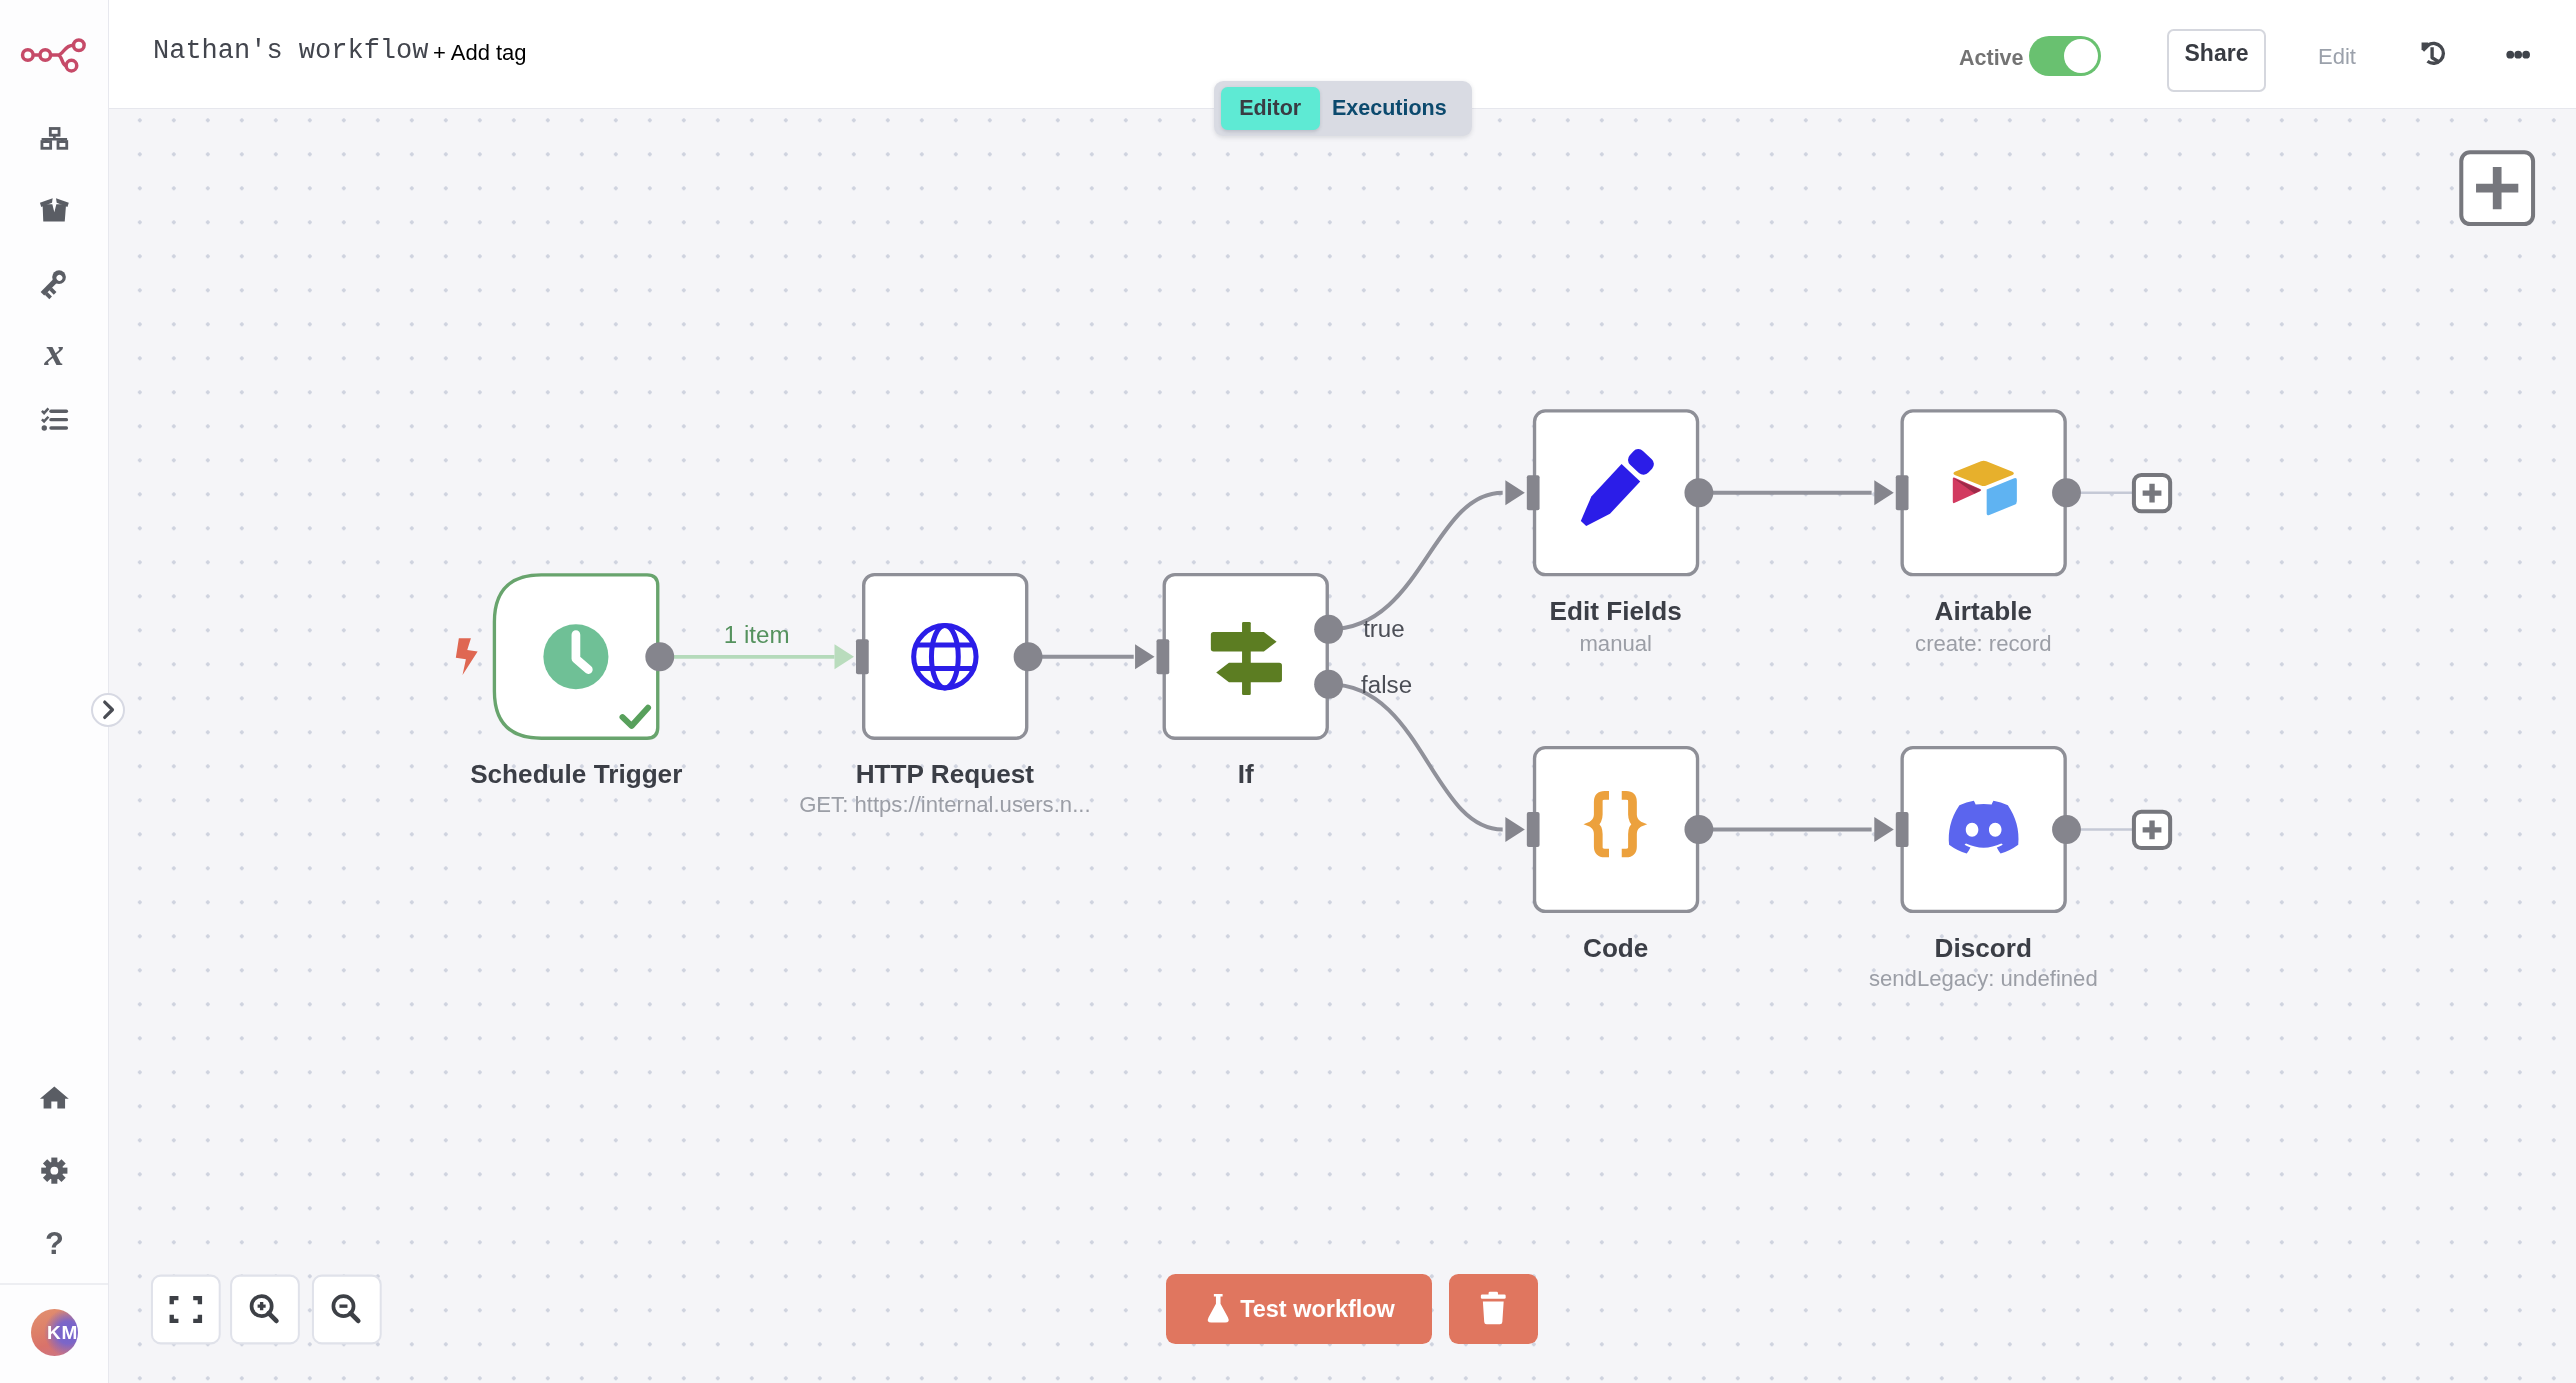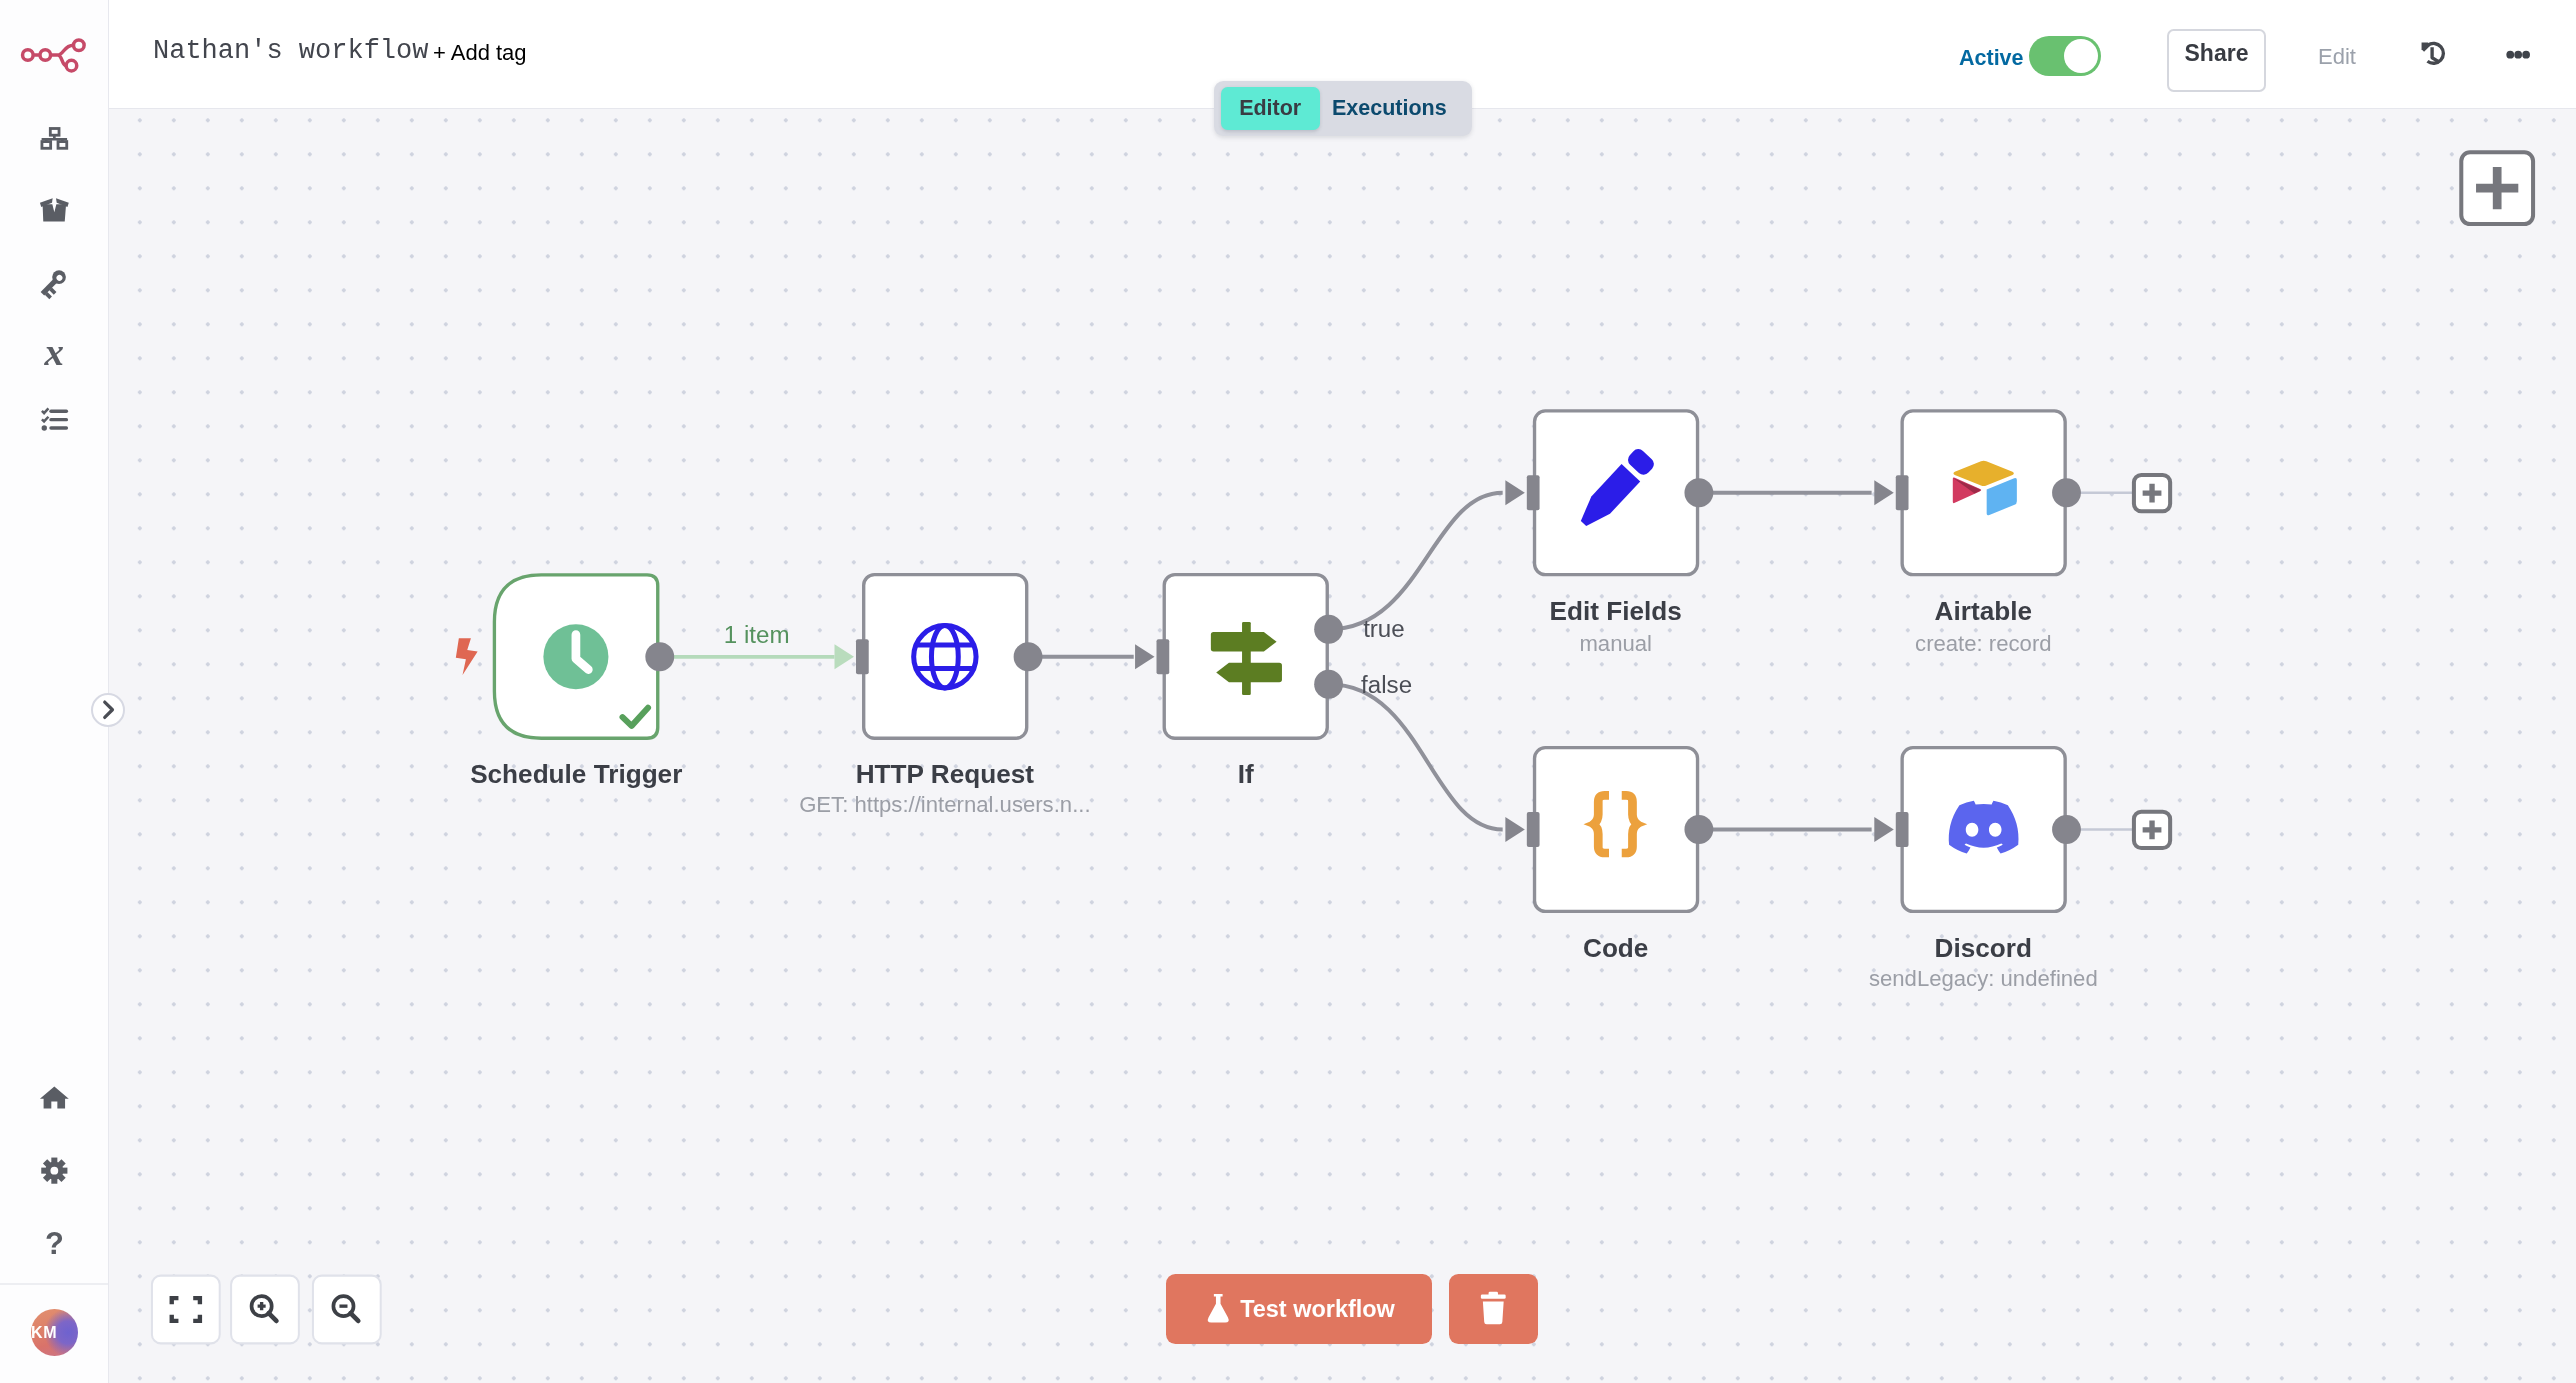--- a/index.html
+++ b/index.html
@@ -8,37 +8,37 @@
   
   #sidebar { left:0; top:0; width:109px; height:1384px; background:#fdfdfe; border-right:1.3px solid #e7e8ee; z-index:2; }
   #header { left:109px; top:0; width:2467px; height:109px; background:#ffffff; border-bottom:1.3px solid #e6e7ed; z-index:2; }
   #canvas { left:109px; top:109px; width:2467px; height:1275px; background-color:#f5f5f8;
     background-image: radial-gradient(circle, #cfd3df 1.6px, rgba(207,211,223,0) 2px);
     background-size: 34px 34px; background-position: 13.8px -5.7px; z-index:1; }
   
   #title { left:153px; top:36px; font-size:27px; color:#42454d; z-index:7;font-family:Liberation Mono, monospace; }
   #addtag { left:433px; top:40px; font-size:22px; color:#000000; z-index:7; }
   #exectab { left:1332px; top:86px; width:134px; text-align:left; font-size:21.5px; font-weight:700; color:#0c4a6e; line-height:44px; z-index:8; }
-  #activelbl { left:1959px; top:46px; font-size:21.5px; color:#0369a1; font-weight:700; z-index:7; }
+  #activelbl { left:1959px; top:46px; font-size:21.5px; color:#737373; font-weight:700; z-index:7; }
   #toggle { left:2029px; top:36px; width:72px; height:40px; border-radius:20px; background:#69c170; z-index:7; }
   #toggle .knob { position:absolute; right:3.4px; top:3.4px; width:34px; height:34px; border-radius:50%; background:#fff; }
   #sharebtn { left:2167px; top:29px; width:99px; height:63px; border:2px solid #d5d7de; border-radius:6.7px; background:#fff; z-index:7;
      font-size:23px; font-weight:700; color:#383b42; text-align:center; line-height:45px; }
   #savedlbl { left:2318px; top:44px; font-size:22px; color:#9ba1ab; z-index:7; }
   
   #tabs { left:1214px; top:81px; width:258px; height:55px; background:#d9dbe3; border-radius:9.4px; z-index:7; box-shadow:0 1.3px 4px rgba(68,71,90,.15); }
   #tabs .chip { position:absolute; left:6.7px; top:6px; width:99px; height:43px; background:#5eead4; border-radius:6.7px; box-shadow:0 1.3px 3.4px rgba(68,71,90,.18);
      font-size:21.5px; font-weight:600; color:#393c43; text-align:center; line-height:43px; }
   #testbtn { left:1166px; top:1274px; width:266px; height:70px; background:#e0765f; border-radius:9.4px; z-index:4; }
   #trashbtn { left:1449px; top:1274px; width:89px; height:70px; background:#e0765f; border-radius:9.4px; z-index:4; }
   #edgecircle { left:91px; top:693px; width:34px; height:34px; background:#fff; border:2px solid #d7d9e3; border-radius:50%; z-index:6; }
   #avatar { left:31px; top:1309px; width:47px; height:47px; border-radius:50%; z-index:6;
     background: radial-gradient(circle at 79% 50%, #6e62cf 0%, #7d66c7 26%, rgba(125,102,199,0) 55%),
                 linear-gradient(165deg, #e18d6e 8%, #dd8069 42%, #d9726a 68%, #cd7482 92%);
-    color:#fff; font-weight:700; font-size:16px; text-align:left; line-height:47px; letter-spacing:0.7px; }
+    color:#fff; font-weight:700; font-size:19px; text-align:right; line-height:47px; letter-spacing:0.7px; }
   svg { position:absolute; overflow:visible; }
   #mainsvg { left:0; top:0; z-index:5; }
 </style>
 </head>
 <body>
 <div class="abs" id="canvas"></div>
 <div class="abs" id="header"></div>
 <div class="abs" id="sidebar"></div>
 <div class="abs" id="title">Nathan's workflow</div>
 <div class="abs" id="addtag">+ Add tag</div>

